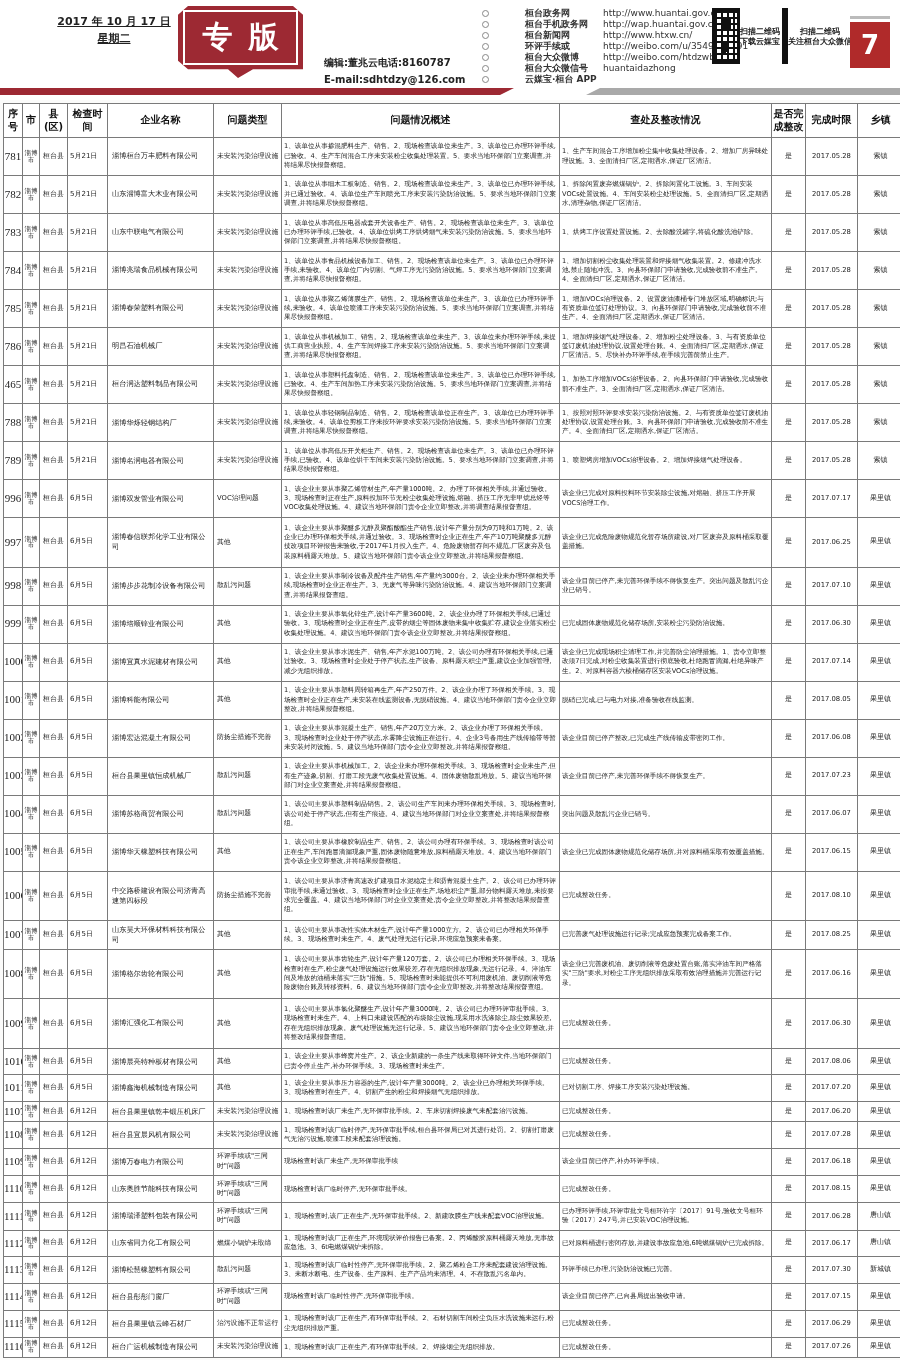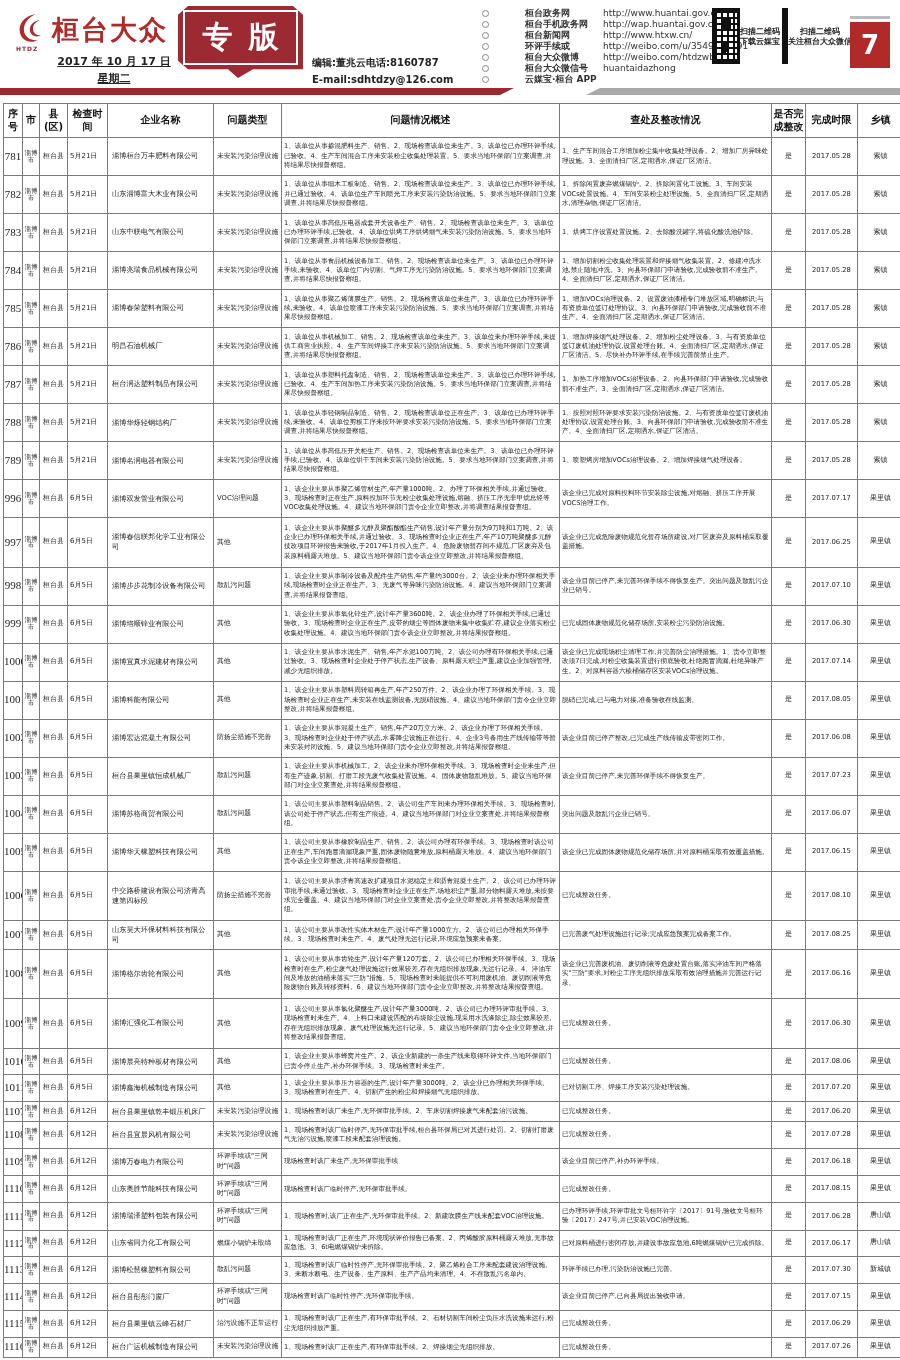--- a/index.html
+++ b/index.html
@@ -16,21 +16,21 @@
   .logo-abbr { position:absolute; bottom:-2px; left:2px; font-size:6px; font-weight:bold; color:#9d2933; letter-spacing:1px; }
   .logo-title { font-size:27px; font-weight:bold; color:#b02a2a; font-family:"DejaVu Serif","Liberation Serif",serif; letter-spacing:2px; white-space:nowrap; }
   .date-lines { text-align:center; margin-top:4px; font-weight:bold; font-size:11px; color:#222; line-height:1.5;text-decoration:underline; }
 
   .badge { position:absolute; left:178px; top:6px; width:125px; height:72px; background:#9d2933;
     clip-path:polygon(8% 0,92% 0,100% 12%,100% 88%,60% 88%,48% 100%,40% 88%,8% 88%,0 76%,0 12%); }
   .badge-inner { position:absolute; left:5px; top:4px; right:5px; bottom:13px; border:2px solid #fff;
     display:flex; align-items:center; justify-content:center; gap:16px; }
   .badge-inner span { color:#fff; font-size:30px; font-weight:bold; font-family:"DejaVu Serif","Liberation Serif",serif; }
 
-  .editor-block { position:absolute; left:312px; top:54px; font-size:10px; font-weight:bold; color:#222; line-height:1.7; }
+  .editor-block { position:absolute; left:324px; top:54px; font-size:10px; font-weight:bold; color:#222; line-height:1.7; }
 
   .links-block { position:absolute; left:482px; top:8px; font-size:9px; color:#333; line-height:1.23; }
   .link-row { display:flex; align-items:center; }
   .link-bullet { width:7px; height:7px; border:1px solid #888; border-radius:50%; margin-right:4px; flex:0 0 auto; }
   .link-label { width:78px; font-weight:bold; letter-spacing:0;margin-left:32px; }
   .link-url { color:#333; }
 
   .qr-group { position:absolute; top:8px; display:flex; flex-direction:row; align-items:center; width:68px; }
   .qr1 { left:712px; } .qr2 { left:782px; }
   .qr { width:56px; height:56px; background:#fff; border:3px solid #111; position:relative;
@@ -73,30 +73,20 @@
   col.w-company{width:106px} col.w-type{width:68px} col.w-problem{width:278px}
   col.w-action{width:212px} col.w-done{width:34px} col.w-deadline{width:52px} col.w-town{width:46px}
 </style>
 </head>
 <body>
 
 <div class="page">
 
   <div class="masthead">
     <div class="logo-block">
-      <div class="logo-row">
-        <span class="logo-mark">
-          <svg width="34" height="40" viewBox="0 0 34 40">
-            <path d="M22 4 C10 6 4 14 6 23 C8 31 17 34 24 30 C18 31 11 28 10 21 C9 13 15 7 22 4 Z" fill="#b02a2a"></path>
-            <path d="M26 10 C19 11 15 16 16 21 C17 26 23 28 27 25 C23 26 19 23 19 19 C19 14 22 12 26 10 Z" fill="#b02a2a"></path>
-          </svg>
-          <span class="logo-abbr">HTDZ</span>
-        </span>
-        <span class="logo-title">桓台大众</span>
-      </div>
       <div class="date-lines">
         <div>2017 年 10 月 17 日</div>
         <div>星期二</div>
       </div>
     </div>
 
     <div class="badge">
       <div class="badge-inner">
         <span>专</span>
         <span>版</span>
@@ -271,21 +261,21 @@
             <td class="c-date">5月21日</td>
             <td class="c-company">明昌石油机械厂</td>
             <td class="c-type">未安装污染治理设施</td>
             <td class="c-problem">1、该单位从事机械加工、销售。2、现场检查该单位未生产。3、该单位未办理环评手续,未提供工商营业执照。4、生产车间焊接工序未安装污染防治设施。5、要求当地环保部门立案调查,并将结果尽快报督察组。</td>
             <td class="c-action">1、增加焊接烟气处理设备。2、增加粉尘处理设备。3、与有资质单位签订废机油处理协议,设置处理台账。4、全面清扫厂区,定期洒水,保证厂区清洁。5、尽快补办环评手续,在手续完善前禁止生产。</td>
             <td class="c-done">是</td>
             <td class="c-deadline">2017.05.28</td>
             <td class="c-town">索镇</td>
           </tr>
           <tr>
-            <td class="c-no">787</td>
+            <td class="c-no">465</td>
             <td class="c-city">淄博市</td>
             <td class="c-county">桓台县</td>
             <td class="c-date">5月21日</td>
             <td class="c-company">桓台润达塑料制品有限公司</td>
             <td class="c-type">未安装污染治理设施</td>
             <td class="c-problem">1、该单位从事塑料托盘制造、销售。2、现场检查该单位未生产。3、该单位已办理环评手续,已验收。4、生产车间加热工序未安装污染防治设施。5、要求当地环保部门立案调查,并将结果尽快报督察组。</td>
             <td class="c-action">1、加热工序增加VOCs治理设备。2、向县环保部门申请验收,完成验收前不准生产。3、全面清扫厂区,定期洒水,保证厂区清洁。</td>
             <td class="c-done">是</td>
             <td class="c-deadline">2017.05.28</td>
             <td class="c-town">索镇</td>

